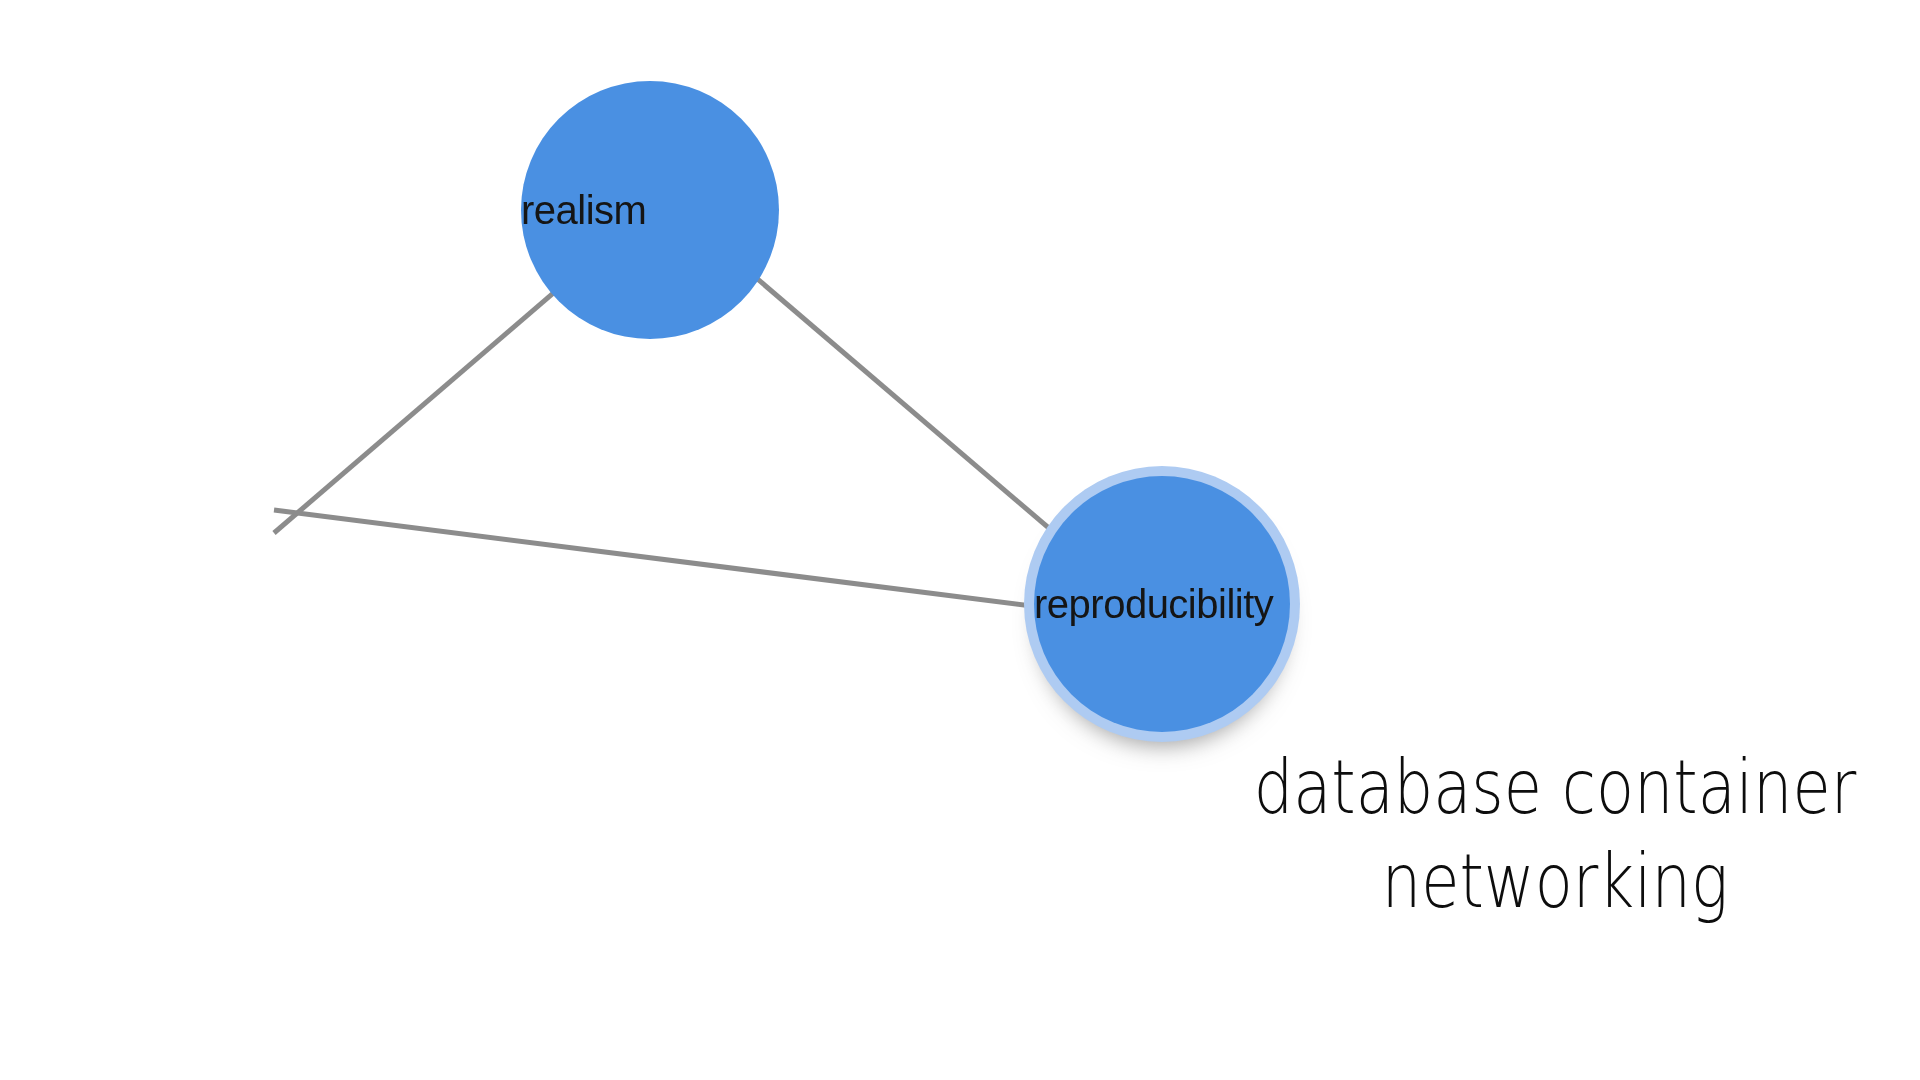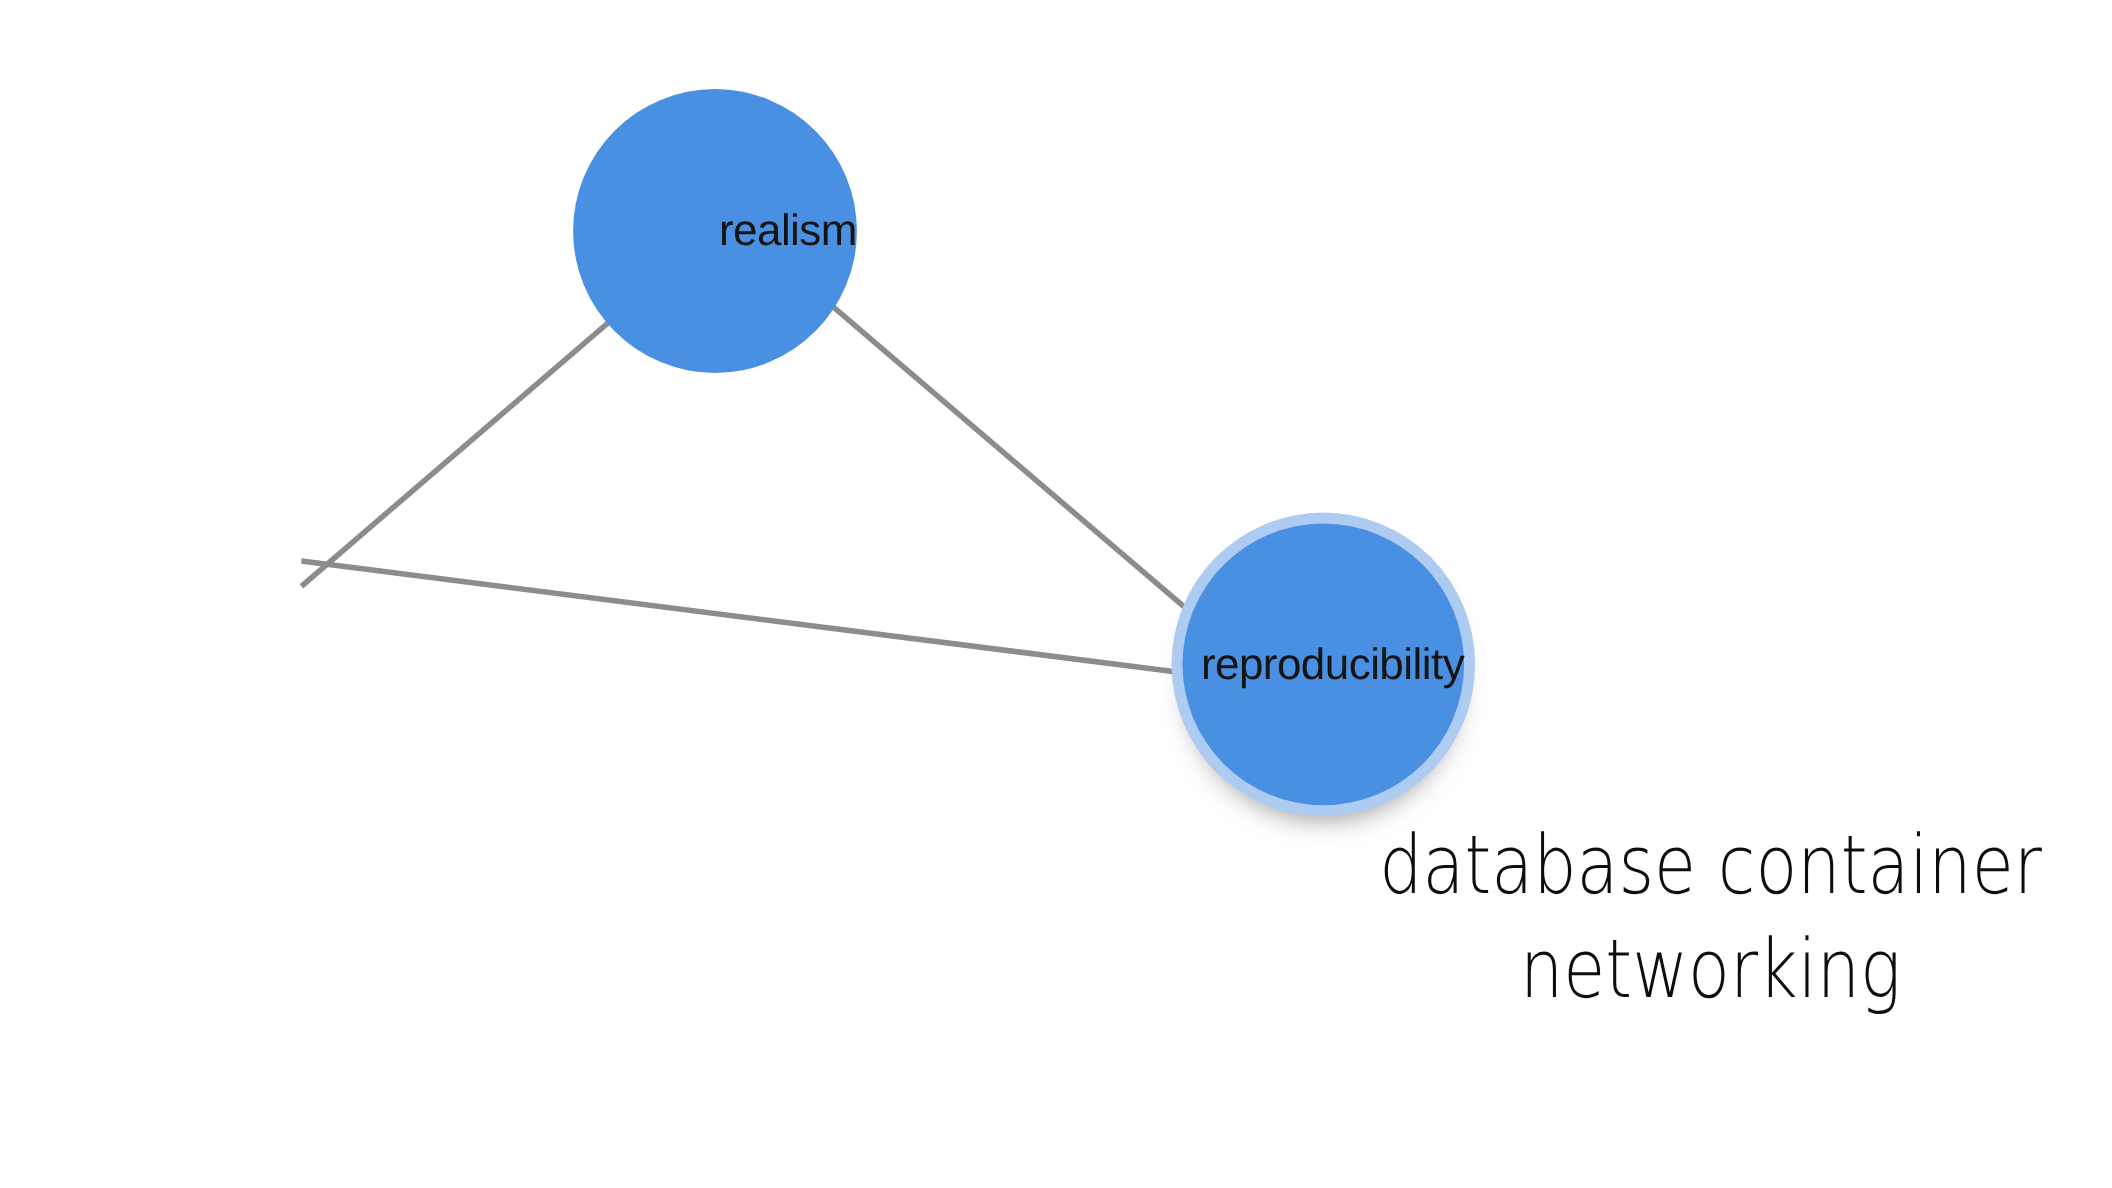--- a/index.html
+++ b/index.html
@@ -33,21 +33,21 @@
     stroke-width: 5;
     fill: none;
   }
 
   .node {
     position: absolute;
     border-radius: 50%;
     background: #4a90e2;
     display: flex;
     align-items: center;
-    justify-content: flex-end;
+    justify-content: flex-start;
     z-index: 2;
     cursor: pointer;
   }
 
   .node-label {
     font-size: 40px;
     letter-spacing: -0.5px;
     color: #151515;
     white-space: nowrap;
     user-select: none;
@@ -61,21 +61,21 @@
   }
 
   .node-relevance {
     left: 145px;
     top: 339px;
     width: 258px;
     height: 258px;
   }
 
   .node-reproducibility {
-    left: 1075px;
+    left: 1034px;
     top: 476px;
     width: 256px;
     height: 256px;
     
     box-shadow:
       0 0 0 10px #aecbf2,
       0 18px 22px -4px rgba(88, 88, 88, 0.55);
   }
 
   .caption {

